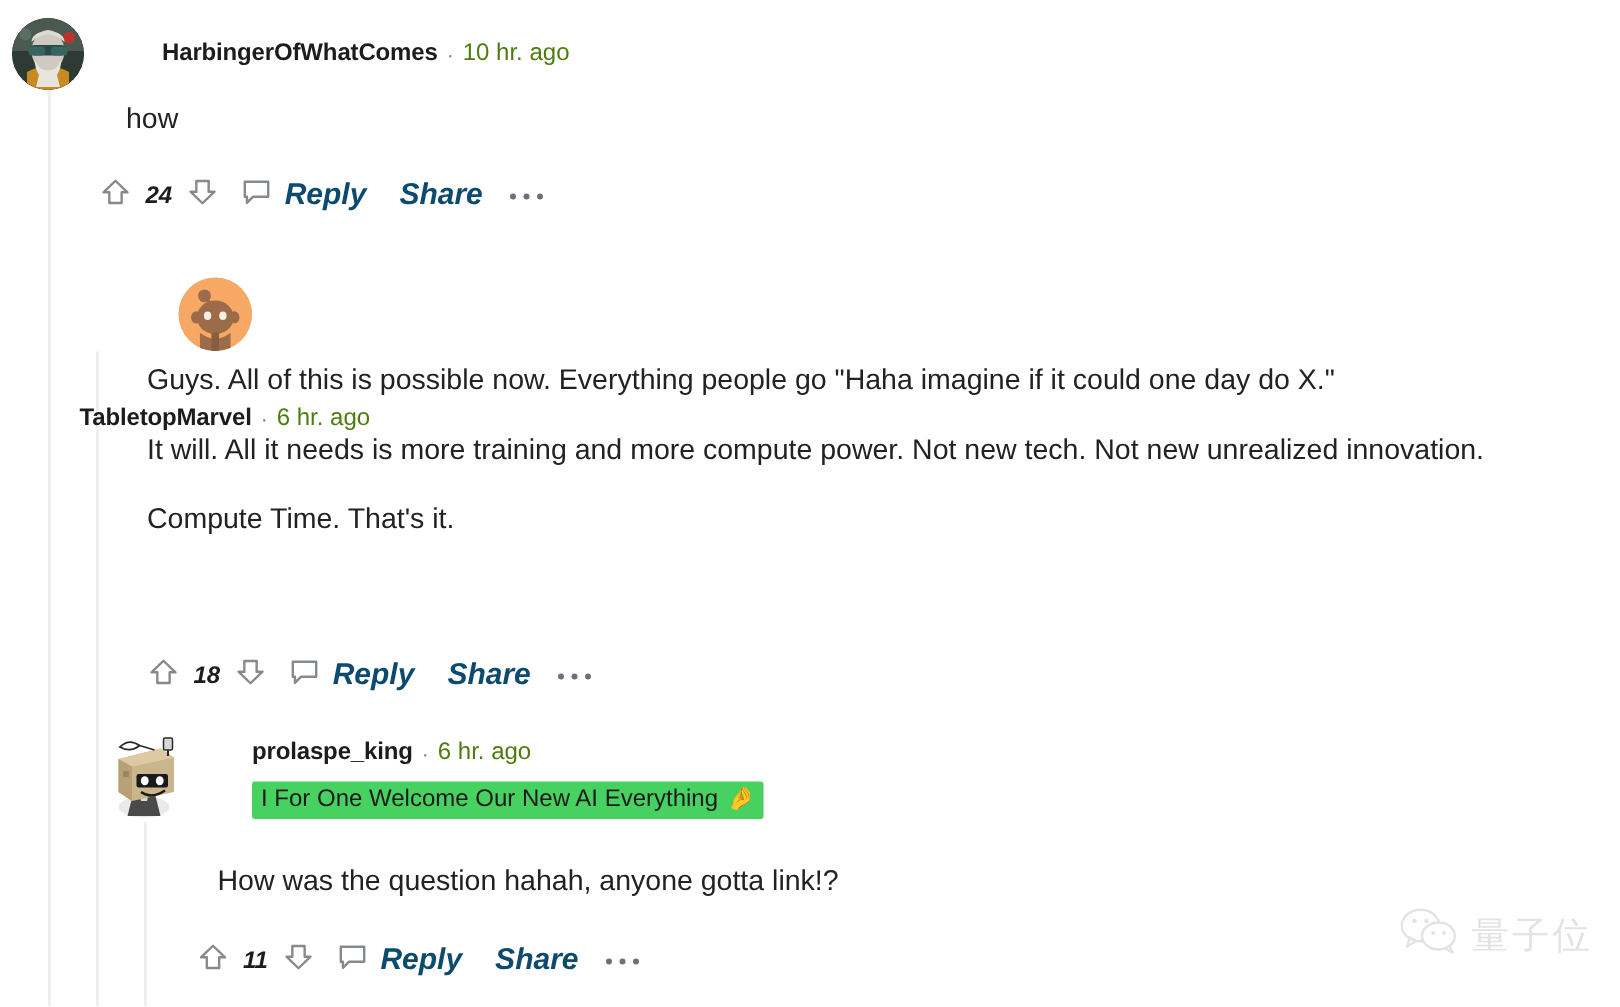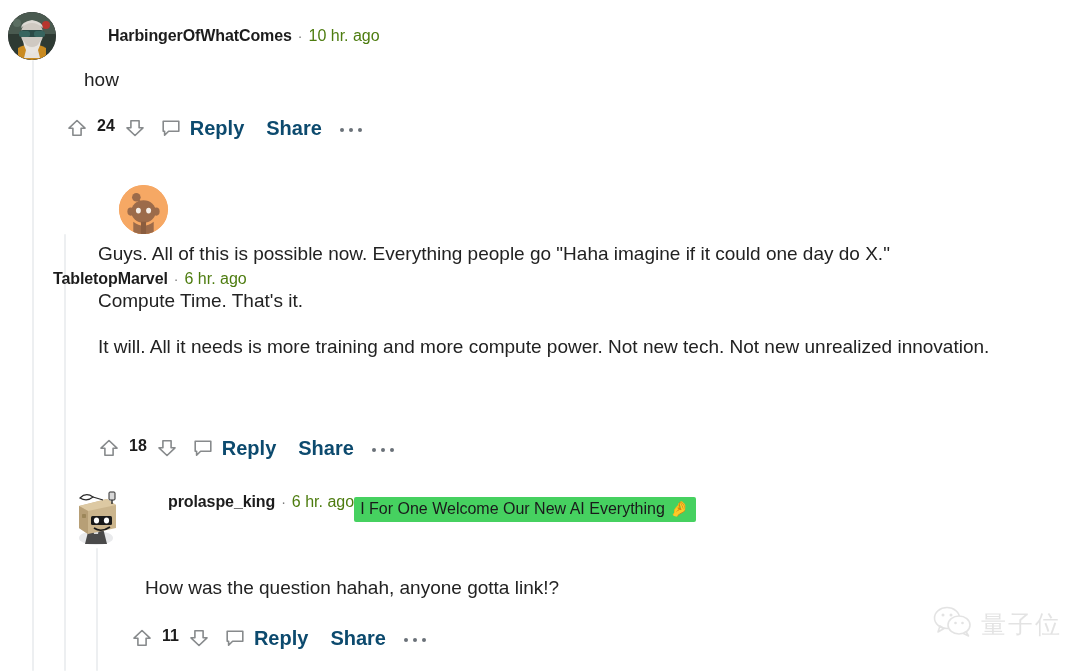--- a/index.html
+++ b/index.html
@@ -96,20 +96,22 @@
   .flair-emoji {
     margin-left: 6px;
     font-size: 15px;
     line-height: 1;
   }
 
   
   .actions {
     position: absolute;
     display: flex;
+    align-items: center;
+    font-style: italic;
   }
   .vote-arrow {
     display: block;
     cursor: pointer;
   }
   .score {
     font-size: 16px;
     font-weight: bold;
     color: #1c1c1c;
     margin: 0 9px;
@@ -249,22 +251,22 @@
       </div>
       <div style="margin-left:12px; display:flex; align-items:center;">
         <span class="username">TabletopMarvel</span>
         <span class="dot-sep">·</span>
         <span class="timestamp">6 hr. ago</span>
       </div>
     </div>
 
     <div class="c-body" style="left:98px; top:240px; width:978px;">
       <p>Guys. All of this is possible now. Everything people go "Haha imagine if it could one day do X."</p>
+      <p>It will. All it needs is more training and more compute power. Not new tech. Not new unrealized innovation.</p>
       <p>Compute Time. That's it.</p>
-      <p>It will. All it needs is more training and more compute power. Not new tech. Not new unrealized innovation.</p>
     </div>
 
     <div class="actions" style="left:98px; top:437px;">
       <span class="vote-arrow">
         <svg width="22" height="22" viewBox="0 0 22 22" aria-hidden="true">
           <path d="M11 3.5 L19 11.2 L15.1 11.2 L15.1 18.3 L6.9 18.3 L6.9 11.2 L3 11.2 Z" fill="none" stroke="#878a8c" stroke-width="1.6" stroke-linejoin="round"></path>
         </svg>
       </span>
       <span class="score">18</span>
       <span class="vote-arrow">
@@ -303,21 +305,21 @@
           <ellipse cx="26.5" cy="30.5" rx="2.6" ry="3" fill="#ffffff"></ellipse>
           <ellipse cx="36.5" cy="30.5" rx="2.6" ry="3" fill="#ffffff"></ellipse>
           <path d="M24 38 Q31 43 40 37" stroke="#1a1a1a" stroke-width="1.6" fill="none"></path>
           <path d="M10 8 Q16 2 23 7 Q17 12 10 8 Z" fill="#ffffff" stroke="#2a2a2a" stroke-width="1.2"></path>
           <path d="M23 7 L33 10" stroke="#2a2a2a" stroke-width="1.2"></path>
           <rect x="39" y="2" width="6" height="8" rx="1" fill="#d8d8d8" stroke="#2a2a2a" stroke-width="1"></rect>
           <path d="M42 10 L42 14" stroke="#2a2a2a" stroke-width="1.4"></path>
           <rect x="12" y="24" width="4" height="4" rx="0.8" fill="#9c8659"></rect>
         </svg>
       </div>
-      <div style="margin-left:10px; display:flex; flex-direction:row;">
+      <div style="margin-left:10px; display:flex; flex-direction:column;">
         <div style="display:flex; align-items:center; height:24px;">
           <span class="username">prolaspe_king</span>
           <span class="dot-sep">·</span>
           <span class="timestamp">6 hr. ago</span>
         </div>
         <div style="margin-top:7px;">
           <span class="flair">
             <span>I For One Welcome Our New AI Everything</span>
             <span class="flair-emoji">🤌</span>
           </span>

